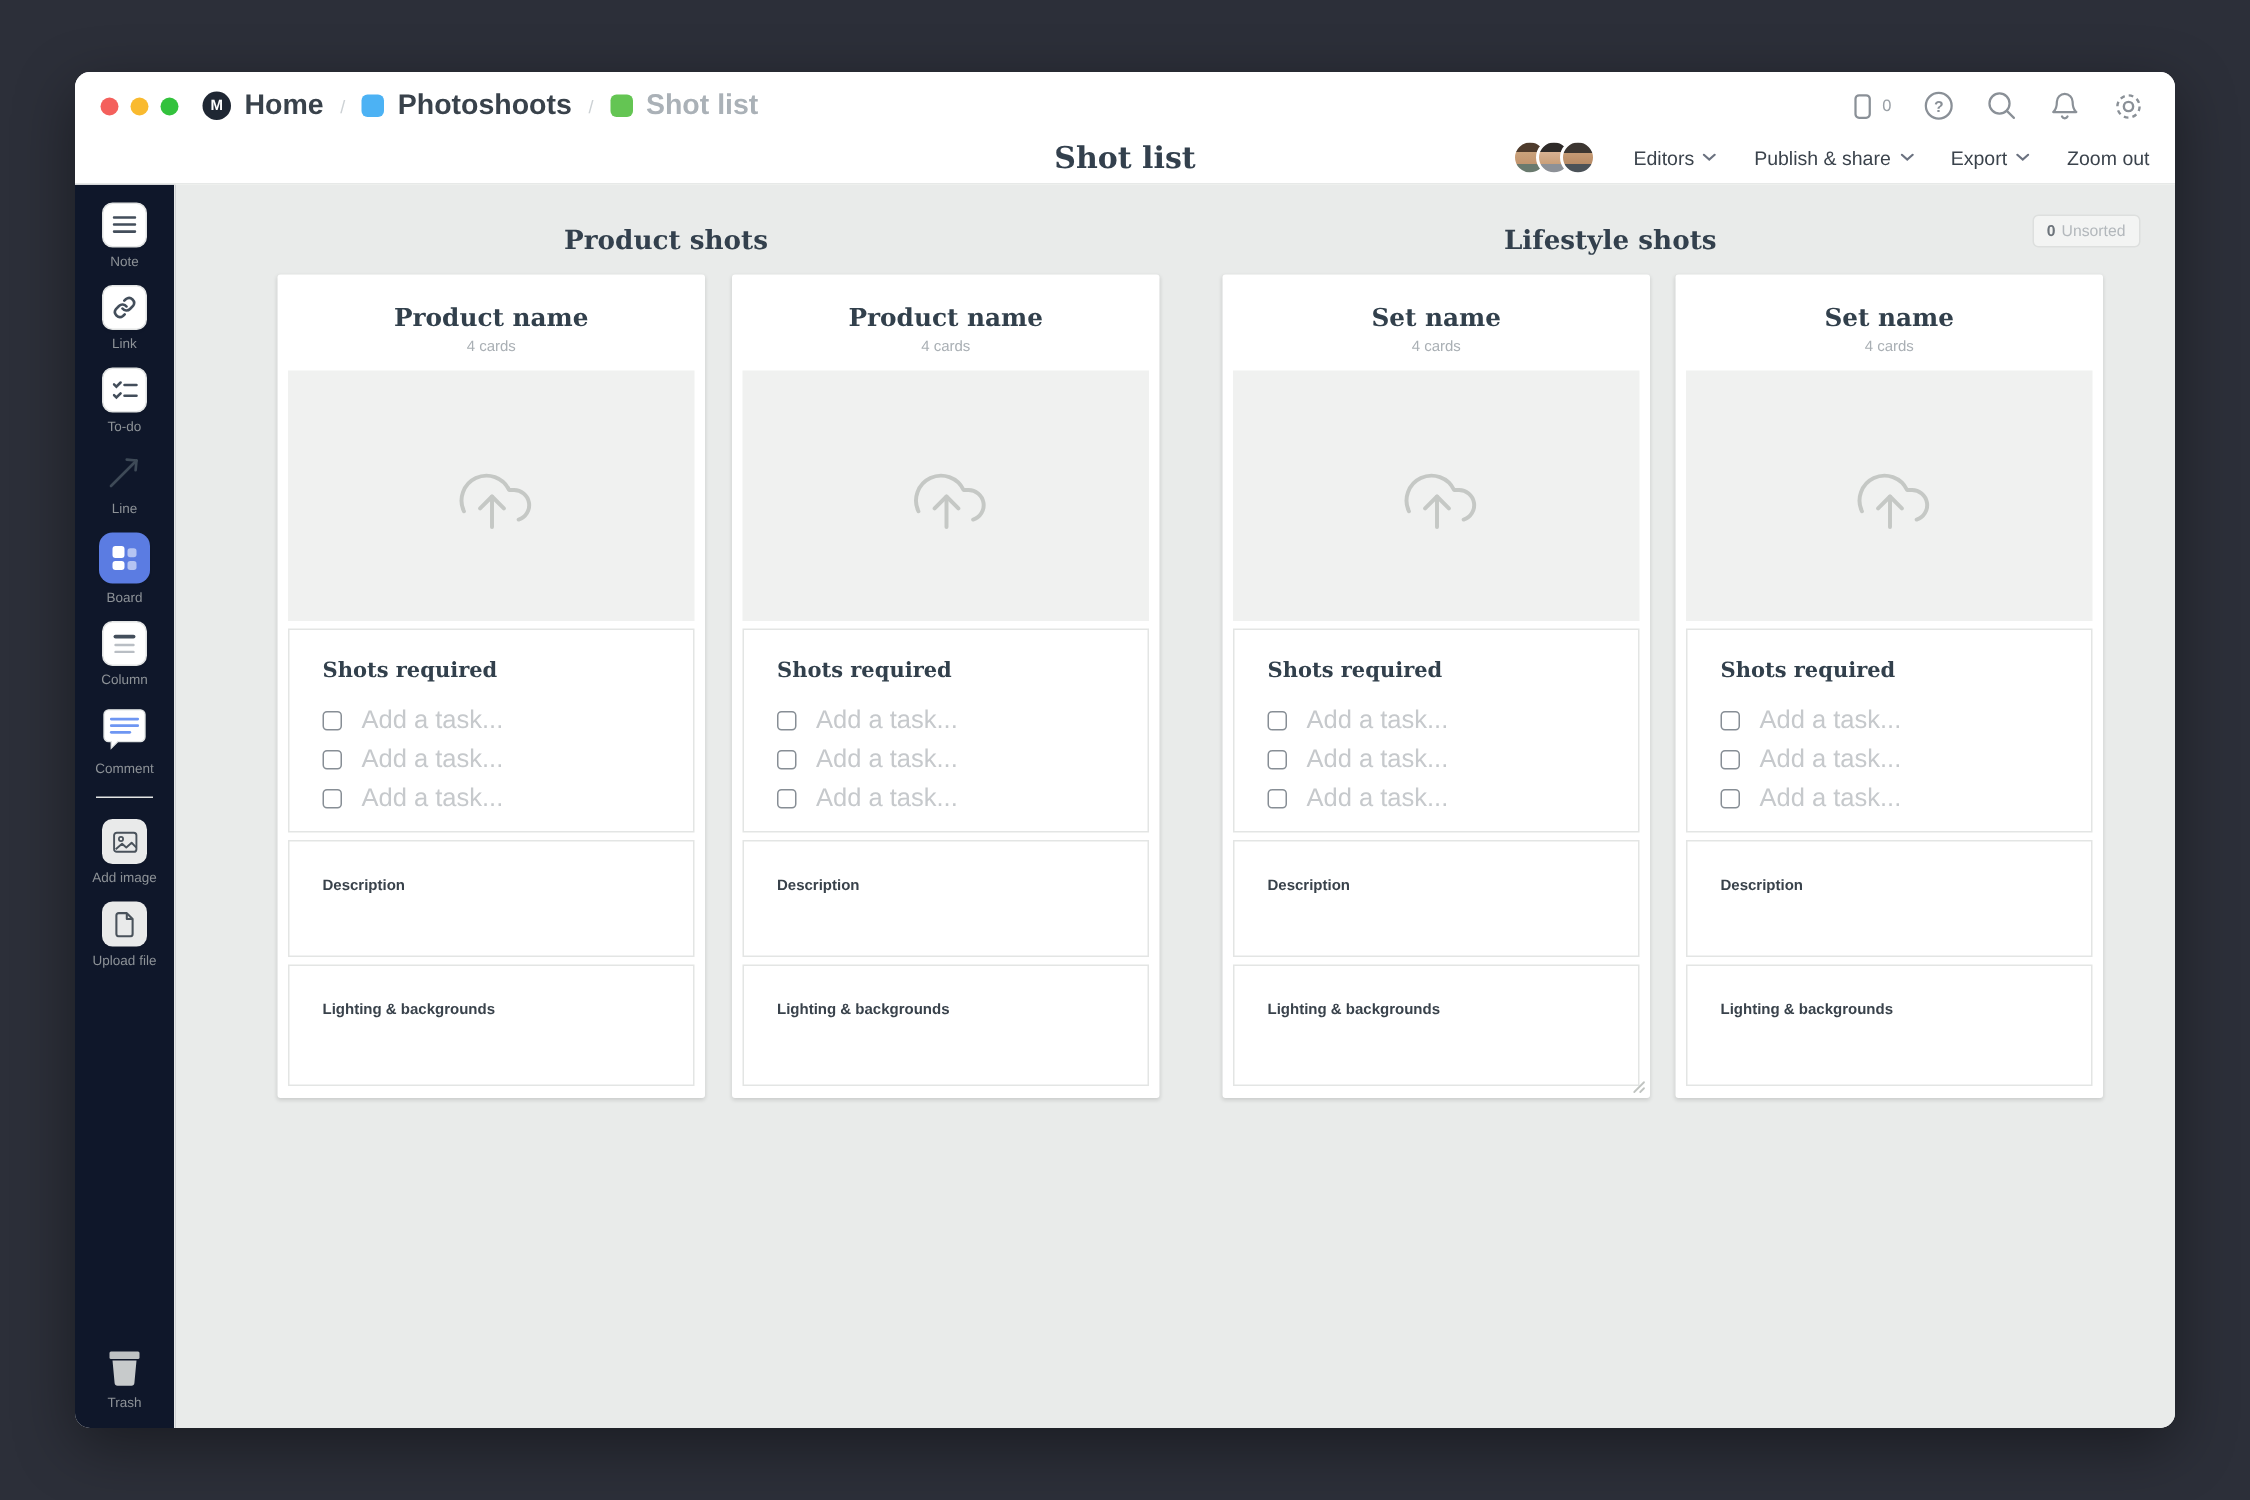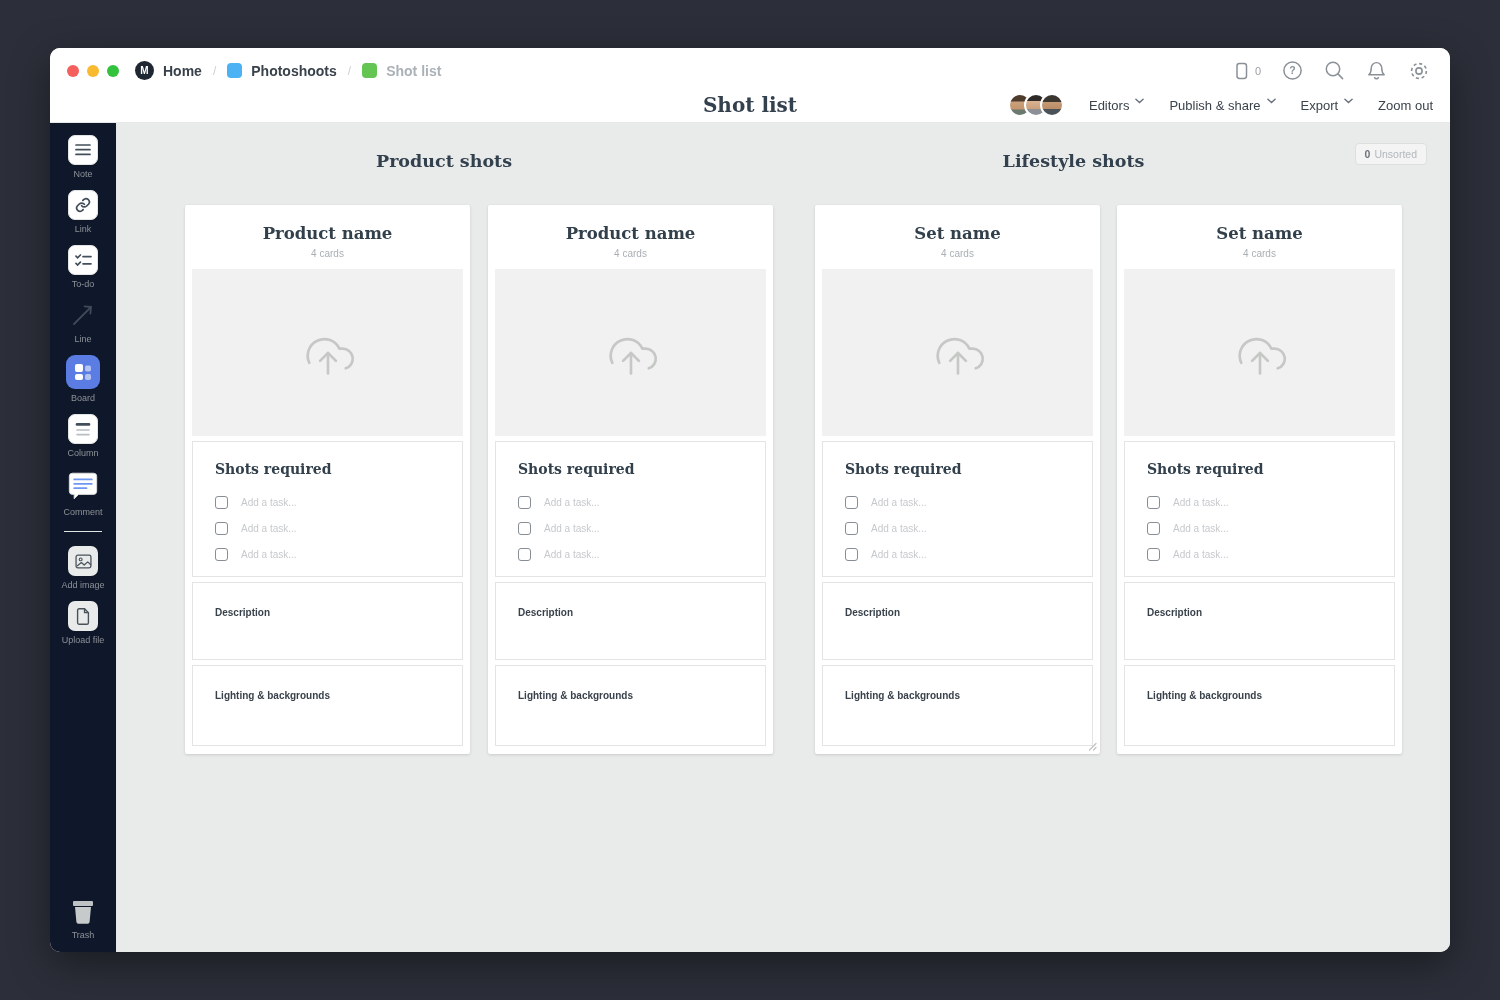--- a/index.html
+++ b/index.html
@@ -19,34 +19,34 @@
   
   .topbar { flex:none; height:75px; border-bottom:1px solid #e7e9e8; background:#fff; position:relative; }
   .row1 { height:39px; display:flex; align-items:center; padding:6px 20px 0 17px; }
   .lights { display:flex; align-items:center; gap:8px; margin-right:16px; }
   .light { width:12px; height:12px; border-radius:50%; }
   .light.red{background:#f express;}
   .light.red{background:#f4605c;} .light.yellow{background:#f9ba2f;} .light.green{background:#33c23d;}
   .crumbs { display:flex; align-items:center; gap:9px; }
   .logo-circle { width:19px; height:19px; border-radius:50%; background:#1f2733; color:#fff;
     font-size:10px; font-weight:bold; display:flex; align-items:center; justify-content:center; }
-  .crumb { font-size:14px; font-weight:bold; color:#39424b; }
+  .crumb { font-size:19px; font-weight:bold; color:#39424b; }
   .crumb.muted { color:#aab1b7; }
   .crumb-sep { color:#ccd1d4; font-size:12px; margin:0 2px; }
   .crumb-chip { width:15px; height:15px; border-radius:4px; }
   .chip-blue { background:#4cb2f4; }
   .chip-green { background:#64c553; }
   .row1-right { margin-left:auto; display:flex; align-items:center; gap:21px; }
   .tb-icon { display:flex; align-items:center; gap:4px; color:#8a9097; cursor:pointer; }
   .tb-count { font-size:11px; color:#9aa0a6; }
   .row2 { height:36px; position:relative; display:flex; align-items:center; padding-right:17px; }
   .board-title { position:absolute; left:0; right:0; text-align:center;
     font-family:"DejaVu Serif","Liberation Serif",serif; font-weight:bold; font-size:20px; color:#33404d; }
   .row2-right { margin-left:auto; display:flex; align-items:center; gap:25px; z-index:2; }
-  .menu-item { display:flex; gap:6px; font-size:13px; color:#3b434c; cursor:pointer; }
+  .menu-item { display:flex; align-items:center; gap:6px; font-size:13px; color:#3b434c; cursor:pointer; }
   .avatars { display:flex; align-items:center; }
   .avatar { width:24px; height:24px; border-radius:50%; border:2px solid #fff; position:relative; }
   .avatar + .avatar { margin-left:-8px; }
   .av1 { background:linear-gradient(180deg,#4e3b2c 0%,#4e3b2c 32%,#caa27b 33%,#c3956e 72%,#6a7a6e 73%); }
   .av2 { background:linear-gradient(180deg,#2e2a28 0%,#2e2a28 30%,#d8b292 31%,#caa07a 70%,#8d9197 71%); }
   .av3 { background:linear-gradient(180deg,#3c3631 0%,#3c3631 34%,#c59a74 35%,#b98c66 70%,#4b5258 71%); }
   
   .main { flex:1; display:flex; min-height:0; }
   .sidebar { flex:none; width:67px; background:#0f172a; border-right:1px solid #e6e8e7;
     display:flex; flex-direction:column; align-items:center; padding-top:12px; }
@@ -61,35 +61,35 @@
   .trash-tool { margin-top:auto; margin-bottom:12px; }
   .canvas { flex:1; position:relative; background:#e9ebea; overflow:hidden; }
   
   .unsorted-badge { position:absolute; top:20px; right:23px; background:#f3f4f3; border:1px solid #dddfde;
     border-radius:4px; padding:4px 9px; font-size:10.5px; display:flex; gap:4px; align-items:center; }
   .unsorted-badge b { color:#6d747b; } .unsorted-badge span { color:#b3b8bc; }
   .group { position:absolute; top:27px; }
   .group.g0 { left:33px; width:588px; }
   .group.g1 { left:663px; width:587px; }
   .group-title { text-align:center; font-family:"DejaVu Serif","Liberation Serif",serif; font-weight:bold;
-    font-size:17.5px; color:#33404d; height:22px; line-height:22px; margin-bottom:33px; }
+    font-size:17.5px; color:#33404d; height:22px; line-height:22px; margin-bottom:11px; }
   .cards { display:flex; gap:18px;padding-left:35px; }
   .g1 .cards { gap:17px; }
   .card { width:285px; height:549px; background:#fff; border-radius:2px;
     box-shadow:0 1px 3px rgba(0,0,0,.14); position:relative; flex:none; }
   .card-head { height:64px; display:flex; flex-direction:column; align-items:center; justify-content:center; padding-top:8px; }
   .card-title { font-family:"DejaVu Serif","Liberation Serif",serif; font-weight:bold; font-size:16.5px; color:#32404c; }
   .card-sub { font-size:10px; color:#a9afb4; margin-top:5px; }
   .card-image { margin:0 7px; height:167px; background:#f0f1f0; display:flex; align-items:center; justify-content:center; }
   .card-section { margin:5px 7px 0; border:1px solid #e3e5e4; background:#fff; }
   .sec-todo { height:136px; padding:19px 16px 0 22px; }
   .todo-title { font-family:"DejaVu Serif","Liberation Serif",serif; font-weight:bold; font-size:14px; color:#32404c; margin-bottom:12px; }
   .task-row { display:flex; align-items:center; gap:13px; height:26px; }
   .checkbox { width:13px; height:13px; border:1.5px solid #878e95; border-radius:3px; background:#fff; flex:none; }
-  .task-label { font-size:10px; color:#c6c9cc; }
+  .task-label { font-size:17px; color:#c6c9cc; }
   .sec-note1 { height:78px; padding:24px 16px 0 22px; }
   .sec-note2 { height:81px; padding:24px 16px 0 22px; }
   .note-title { font-size:10px; font-weight:bold; color:#39424b; }
   .resize-handle { position:absolute; right:3px; bottom:3px; }
   svg { display:block; }
 </style>
 </head>
 <body>
 
 <div class="window">

